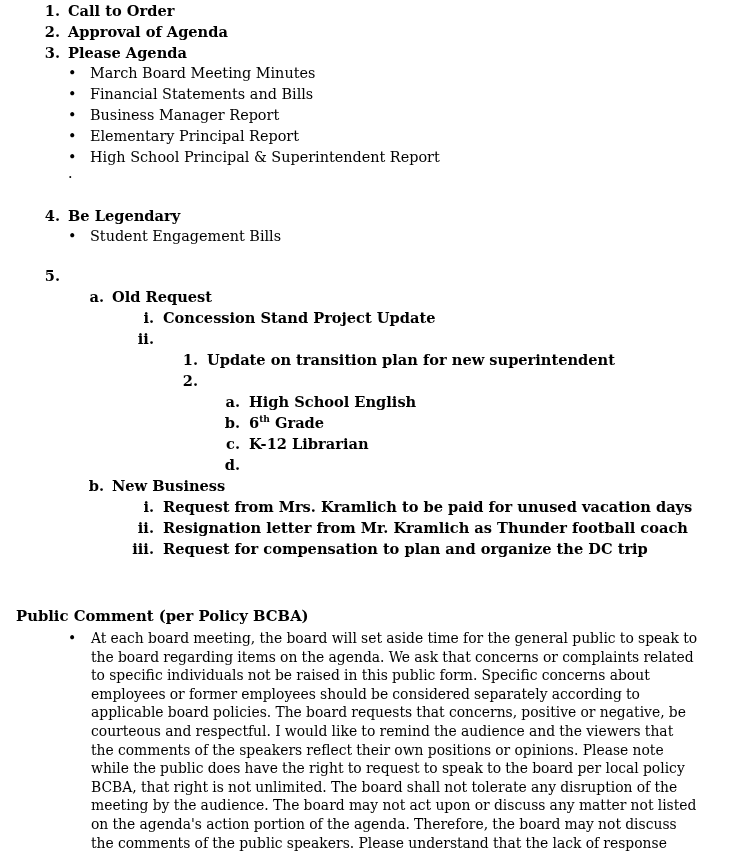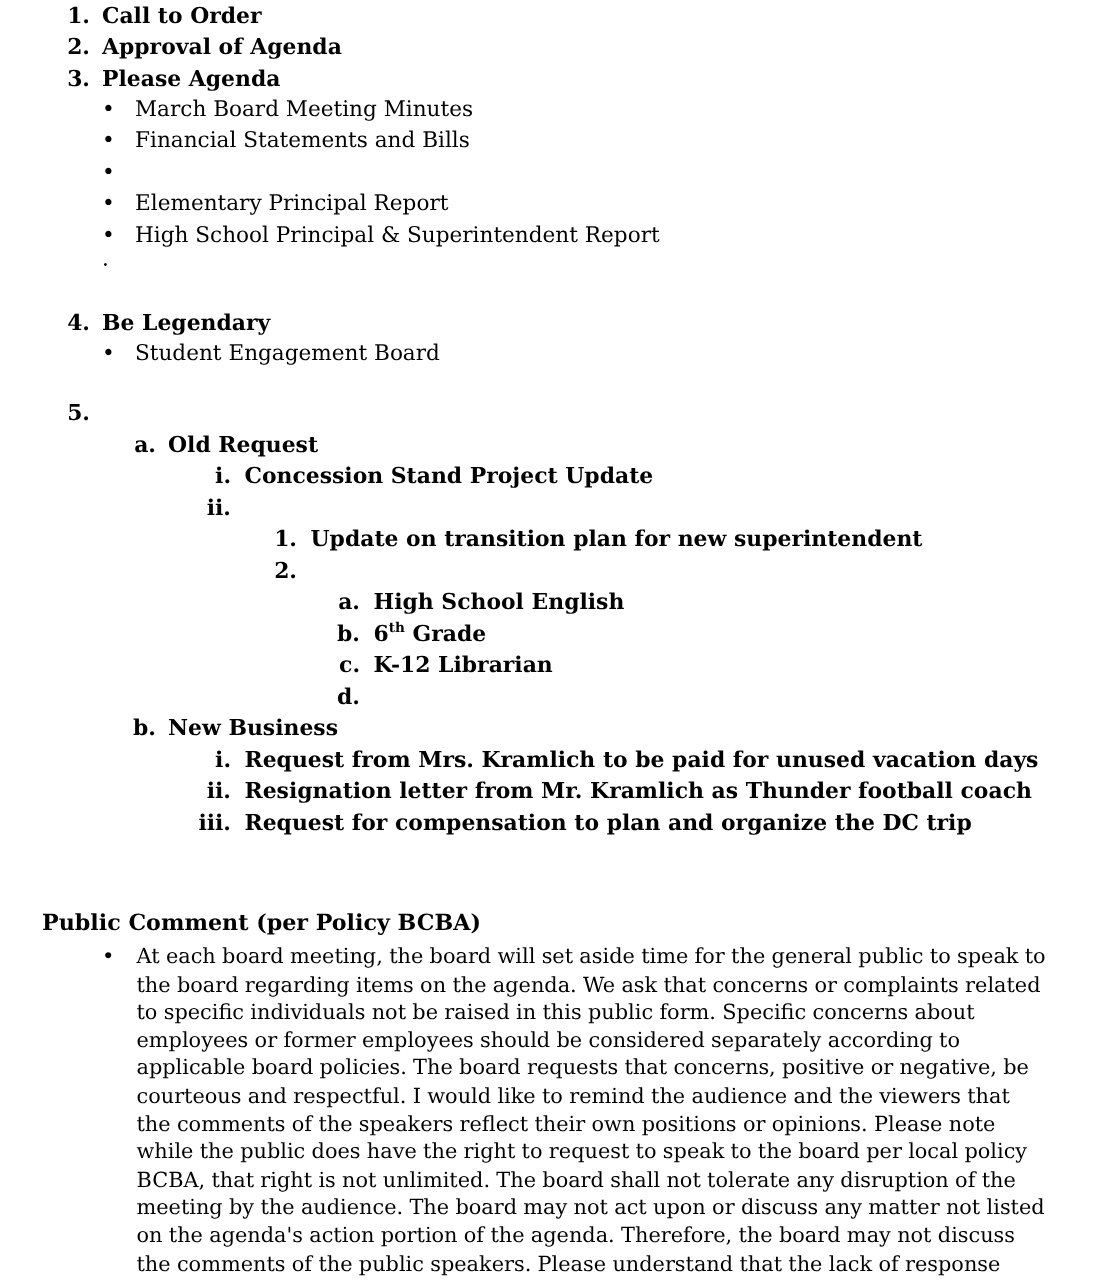--- a/index.html
+++ b/index.html
@@ -72,21 +72,21 @@
 
   sup.ord {
     font-size: 0.62em;
     vertical-align: super;
     line-height: 0;
   }
   .spacer-md { height: 18px; }
 
   
   .section-heading {
-    padding-left: 28px;
+    padding-left: 16px;
     font-size: 14.8px;
     line-height: 20px;
     font-weight: bold;
   }
   .para-row {
     display: flex;
     align-items: flex-start;
     padding-left: 68px;
     padding-right: 45px;
     margin-top: 3px;
@@ -131,20 +131,21 @@
   <div class="row lvl2 reg">
     <span class="marker">•</span>
     <span class="label">March Board Meeting Minutes</span>
   </div>
   <div class="row lvl2 reg">
     <span class="marker">•</span>
     <span class="label">Financial Statements and Bills</span>
   </div>
   <div class="row lvl2 reg">
     <span class="marker">•</span>
+    <span class="label">Business Manager Report</span>
   </div>
   <div class="row lvl2 reg">
     <span class="marker">•</span>
     <span class="label">Elementary Principal Report</span>
   </div>
   <div class="row lvl2 reg">
     <span class="marker">•</span>
     <span class="label">High School Principal &amp; Superintendent Report</span>
   </div>
 
@@ -154,21 +155,21 @@
   </div>
 
   <div class="spacer-md"></div>
 
   <div class="row lvl1 bold">
     <span class="marker">4.</span>
     <span class="label">Be Legendary</span>
   </div>
   <div class="row lvl2 reg">
     <span class="marker">•</span>
-    <span class="label">Student Engagement Board</span>
+    <span class="label">Student Engagement Bills</span>
   </div>
 
   <div class="spacer-md"></div>
 
   <div class="row lvl1 bold">
     <span class="marker">5.</span>
   </div>
 
   <div class="row lvl3 bold">
     <span class="marker">a.</span>

